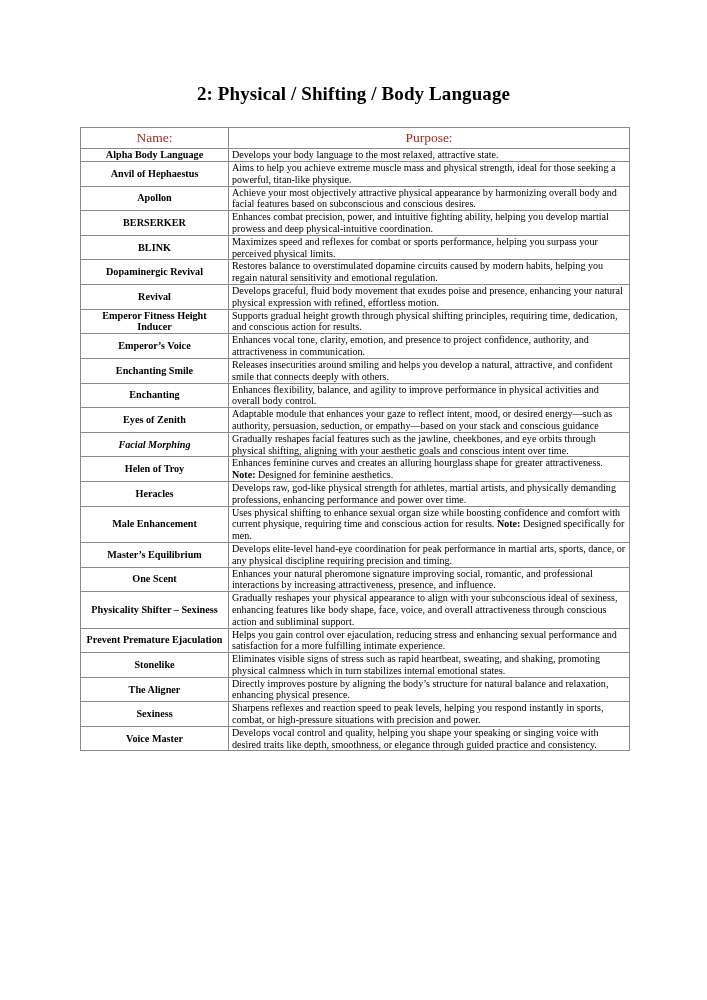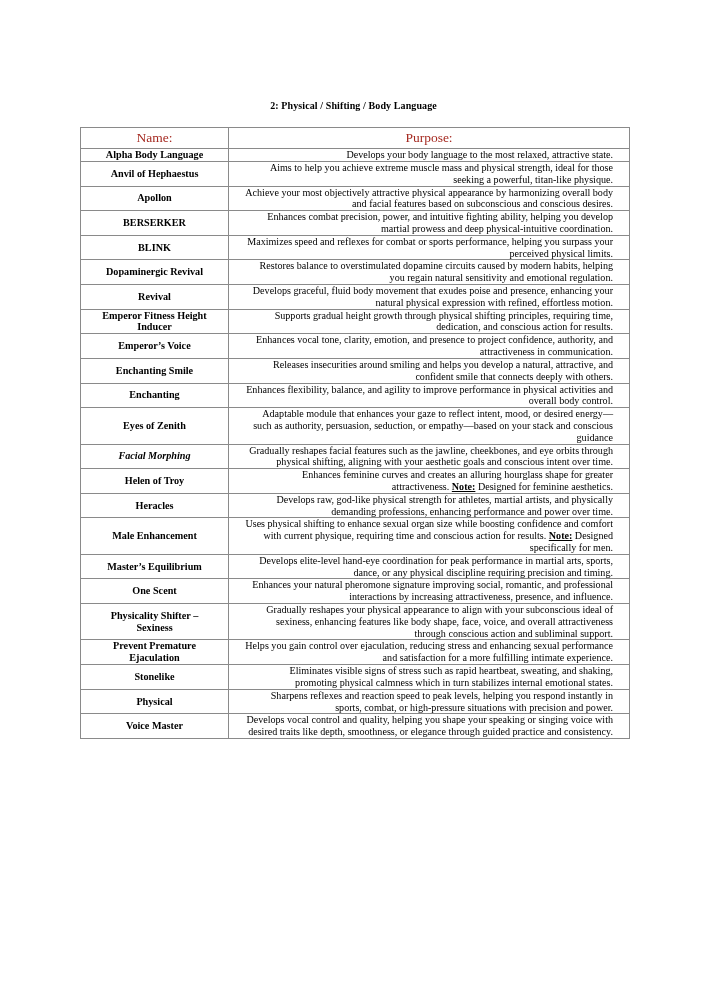--- a/index.html
+++ b/index.html
@@ -16,25 +16,25 @@
   }
   .page {
     position: relative;
     width: 707px;
     height: 1000px;
     background: #ffffff;
     box-sizing: border-box;
   }
   .doc-title {
     position: absolute;
-    top: 100px;
+    top: 83px;
     left: 0;
     width: 707px;
     text-align: center;
-    font-size: 10px;
+    font-size: 19px;
     font-weight: bold;
     letter-spacing: 0.1px;
   }
   .table-wrap {
     position: absolute;
     top: 127px;
     left: 80px;
     width: 549px;
   }
   table.modules {
@@ -42,21 +42,21 @@
     table-layout: fixed;
     width: 549px;
     border: 1px solid #8a8a8a;
   }
   table.modules col.c-name { width: 148px; }
   table.modules col.c-purpose { width: 401px; }
 
   table.modules th,
   table.modules td {
     border: 1px solid #8a8a8a;
-    padding: 0px 16px;
+    padding: 0px 3px;
     vertical-align: middle;
     line-height: 1.17;
   }
   th.hdr {
     font-size: 13.5px;
     font-weight: normal;
     color: #a52a21;
     text-align: center;
     height: 20px;
     padding-top: 1px;
@@ -65,28 +65,27 @@
   td.name {
     text-align: center;
     font-weight: bold;
     font-size: 10.2px;
     padding-top: 1px;
     padding-bottom: 1px;
     margin-left: 41px;
   }
   td.name.ital { font-style: italic; }
   td.purpose {
-    text-align: right;
+    text-align: left;
     font-size: 10.1px;
     padding-top: 1px;
     padding-bottom: 1px;
   }
   .note-lbl {
     font-weight: bold;
-    text-decoration: underline;
   }
 </style>
 </head>
 <body>
 
 <div class="page">
 
   <div class="doc-title">2: Physical / Shifting / Body Language</div>
 
   <div class="table-wrap">
@@ -180,21 +179,25 @@
           </tr>
           <tr>
             <td class="name">Prevent Premature Ejaculation</td>
             <td class="purpose">Helps you gain control over ejaculation, reducing stress and enhancing sexual performance and satisfaction for a more fulfilling intimate experience.</td>
           </tr>
           <tr>
             <td class="name">Stonelike</td>
             <td class="purpose">Eliminates visible signs of stress such as rapid heartbeat, sweating, and shaking, promoting physical calmness which in turn stabilizes internal emotional states.</td>
           </tr>
           <tr>
-            <td class="name">Physical</td>
+            <td class="name">The Aligner</td>
+            <td class="purpose">Directly improves posture by aligning the body’s structure for natural balance and relaxation, enhancing physical presence.</td>
+          </tr>
+          <tr>
+            <td class="name">Sexiness</td>
             <td class="purpose">Sharpens reflexes and reaction speed to peak levels, helping you respond instantly in sports, combat, or high-pressure situations with precision and power.</td>
           </tr>
           <tr>
             <td class="name">Voice Master</td>
             <td class="purpose">Develops vocal control and quality, helping you shape your speaking or singing voice with desired traits like depth, smoothness, or elegance through guided practice and consistency.</td>
           </tr>
         </tbody>
     </table>
   </div>
 

